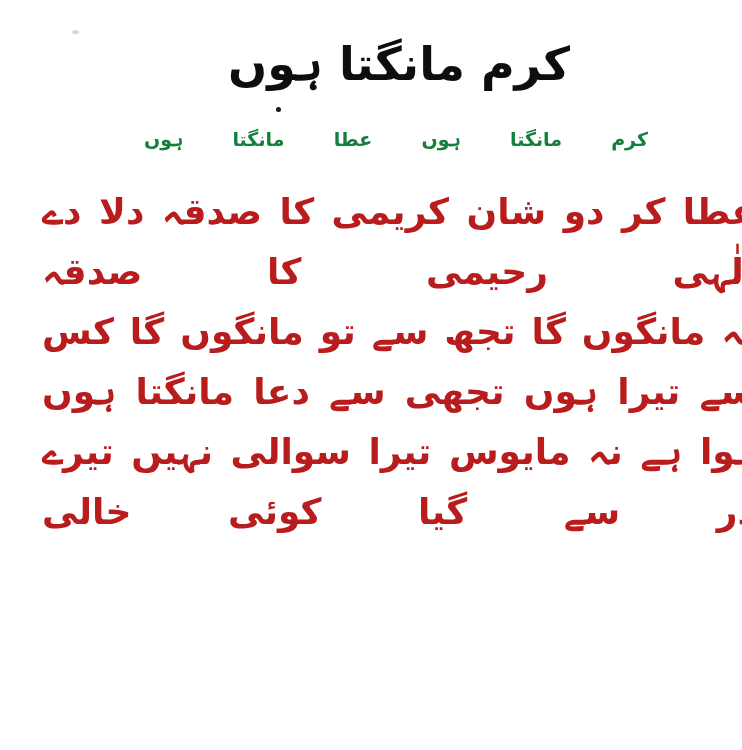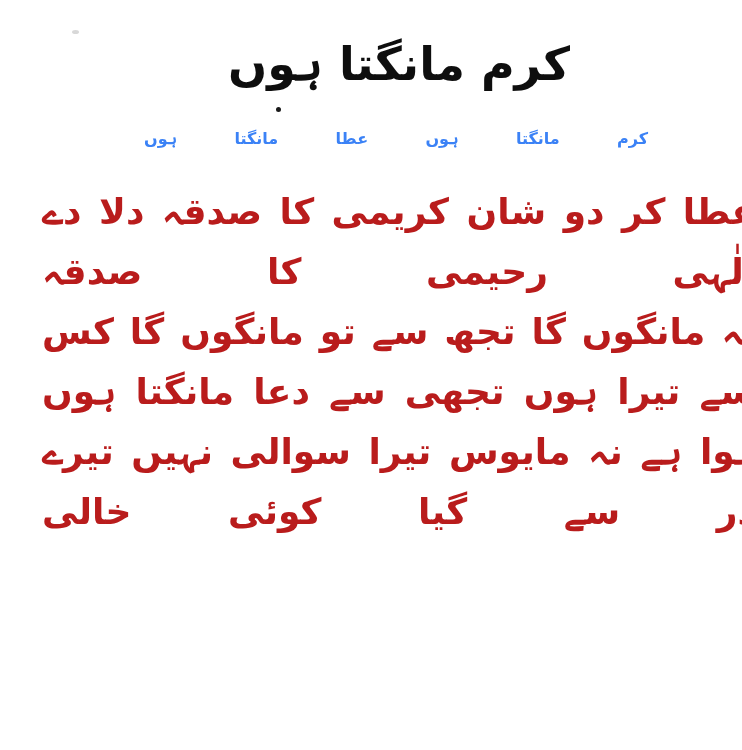--- a/index.html
+++ b/index.html
@@ -43,26 +43,26 @@
     width: 7px;
     height: 4px;
     background: #d8d8d8;
     border-radius: 50%;
   }
   .matla-block {
     margin-top: 6px;
   }
   .matla-line {
     margin: 0 122px 0 116px; 
-    font-size: 16px;
+    font-size: 19px;
     font-weight: bold;
     line-height: 58px;
     text-align: justify;
     text-align-last: justify;
-    color: #3b82f6;
+    color: #15803d;
   }
   .body-block {
     margin-top: 14px;
   }
   .body-line {
     margin: 0 14px;
     font-size: 36px;
     font-weight: bold;
     line-height: 60px;
     text-align: justify;

